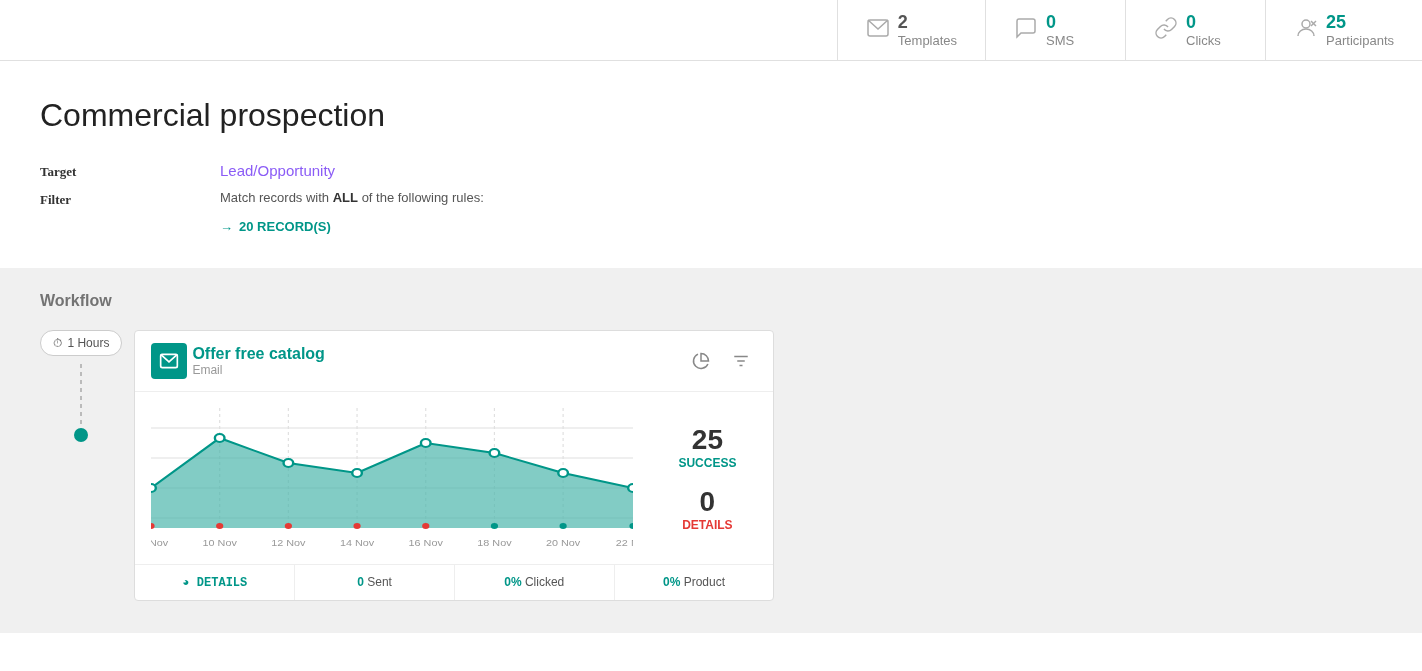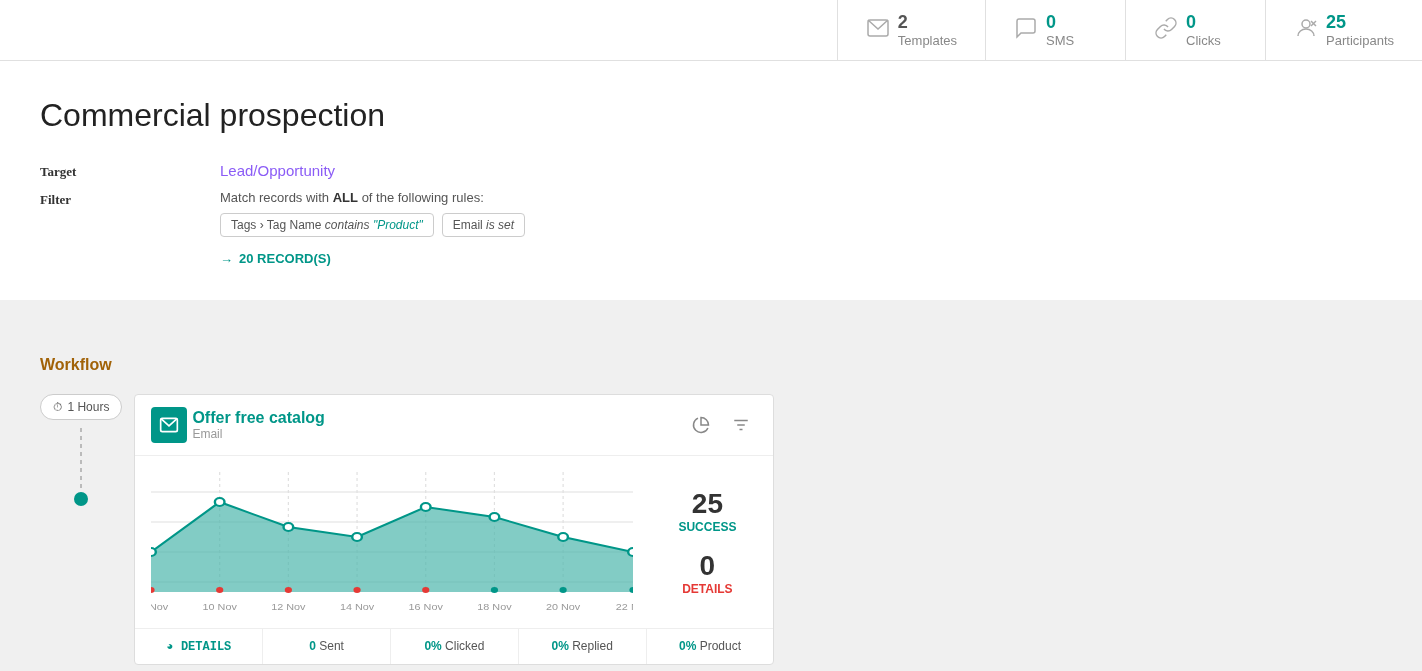--- a/index.html
+++ b/index.html
@@ -84,23 +84,22 @@
 
     
     .workflow-section {
       background: #f0f0f0;
       padding: 24px 40px 32px 40px;
       min-height: 340px;
     }
     .workflow-title {
       font-size: 16px;
       font-weight: 600;
-      color: #a16207;
+      color: #737373;
       margin-bottom: 20px;
-      margin-top: 32px;
     }
     .workflow-container {
       display: flex;
       align-items: flex-start;
       gap: 0;
     }
 
     
     .timeline {
       display: flex;
@@ -304,28 +303,20 @@
       <span class="meta-label">Target</span>
       <span class="meta-value">Lead/Opportunity</span>
     </div>
     <div class="meta-row">
       <span class="meta-label">Filter</span>
       <div>
         <div class="filter-text">
           <span>Match records with</span>
           <strong>ALL</strong>
           <span>of the following rules:</span>
-        </div>
-        <div class="filter-badges">
-          <span class="badge">
-            Tags › Tag Name <em>contains</em> <span class="teal">"Product"</span>
-          </span>
-          <span class="badge">
-            Email <em>is set</em>
-          </span>
         </div>
         <div class="records-link">
           <span>→</span>
           <span>20 RECORD(S)</span>
         </div>
       </div>
     </div>
   </div>
 </div>
 
@@ -445,22 +436,18 @@
         <div class="footer-item">
           <span class="teal">0</span>
           <span> Sent</span>
         </div>
         <div class="footer-item">
           <span class="teal">0%</span>
           <span> Clicked</span>
         </div>
         <div class="footer-item">
           <span class="teal">0%</span>
-          <span> Replied</span>
-        </div>
-        <div class="footer-item">
-          <span class="teal">0%</span>
           <span> Product</span>
         </div>
       </div>
     </div>
   </div>
 </div>
 
 </body></html>

